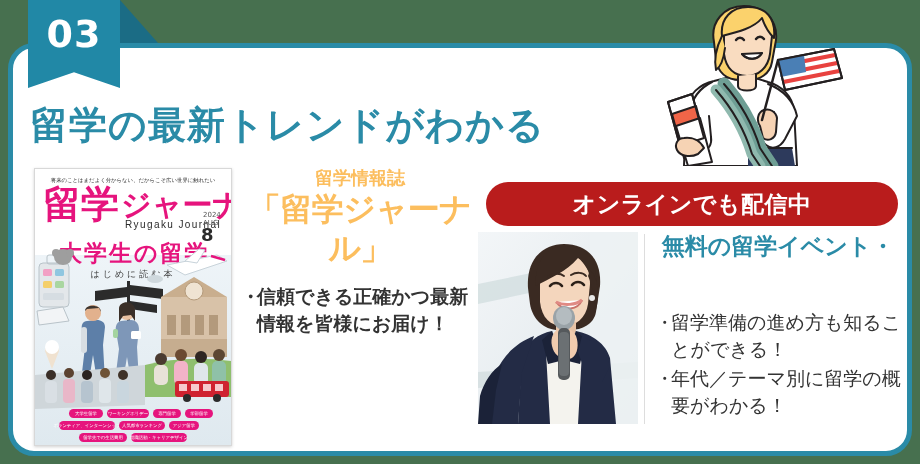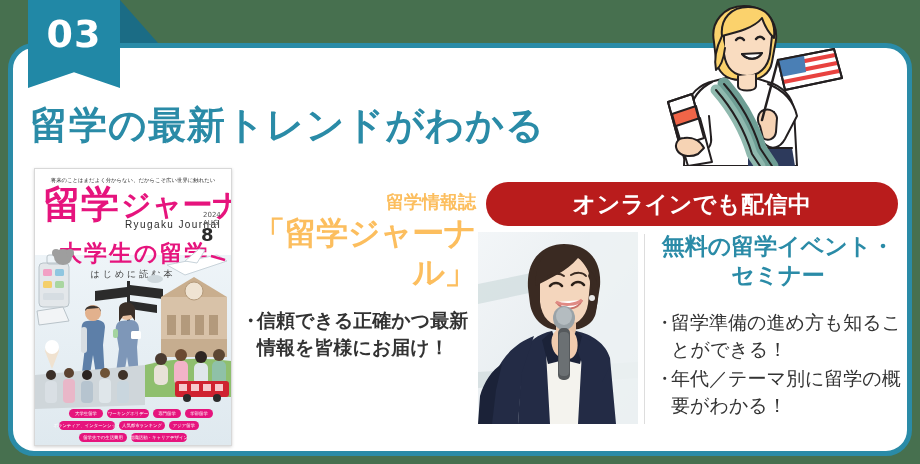--- a/index.html
+++ b/index.html
@@ -75,21 +75,21 @@
   .badge-orange .big{font-size:27px;}
 
   .badge-teal{
     position:absolute;left:8px;top:14px;width:412px;height:44px;
     background:#b91c1c;border-radius:22px;
     display:flex;align-items:center;justify-content:center;
     color:#ffffff;font-size:23px;font-weight:bold;letter-spacing:.5px;
   }
 
   .sub-orange{
-    margin-top:24px;text-align:right;color:#fcbe5e;font-weight:bold;line-height:1.22;
+    margin-top:0;text-align:center;color:#fcbe5e;font-weight:bold;line-height:1.22;
   }
   .sub-orange .l1{font-size:18px;display:block;}
   .sub-orange .l2{font-size:32px;display:block;letter-spacing:-.5px;}
 
   .sub-teal{
     position:absolute;left:180px;top:64px;width:240px;
     text-align:center;color:#2a8ba7;font-weight:bold;font-size:23px;line-height:1.25;
   }
 
   ul.bullets{
@@ -410,21 +410,20 @@
           <rect x="81" y="100" width="10" height="44" rx="4" fill="#6b7073"></rect>
 
           <path d="M56 104 C40 110 26 122 18 140 L10 192 L40 192 L44 140 Z" fill="#232b45"></path>
           <path d="M24 132 C14 138 6 150 2 164 L0 192 L14 192 L18 158 Z" fill="#1b2238"></path>
         </svg>
       </div>
       <div class="divider"></div>
 
       <div class="sub-teal">
         <span>無料の留学イベント・</span><br>
-        <span>セミナー</span>
       </div>
 
       <div class="bullets-wrap">
         <ul class="bullets">
           <li>留学準備の進め方も知ることができる！</li>
           <li>年代／テーマ別に留学の概要がわかる！</li>
         </ul>
       </div>
     </div>
 

